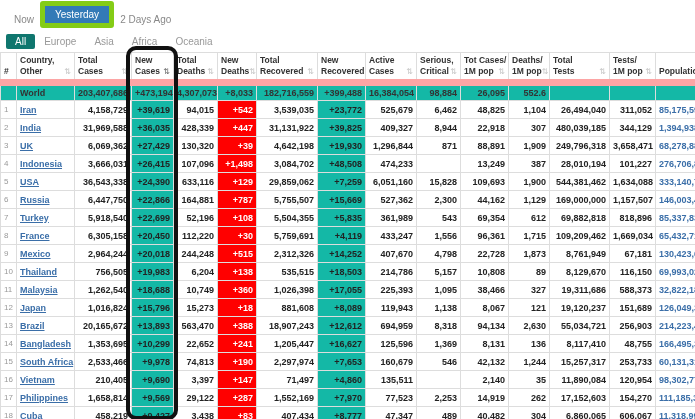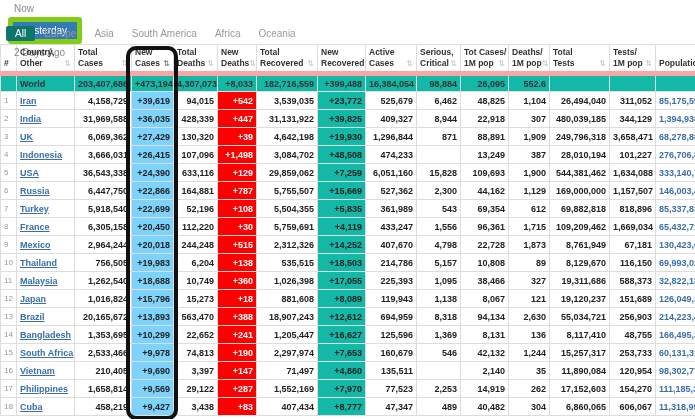--- a/index.html
+++ b/index.html
@@ -1,50 +1,50 @@
 <!DOCTYPE html>
 <html><head>
 <meta charset="utf-8">
 <style>
   html,body{margin:0;padding:0;}
   body{
     width:695px;height:419px;overflow:hidden;background:#fff;
     font-family:"Liberation Sans",sans-serif;position:relative;
   }
   
-  .toolbar{display:flex;align-items:flex-start;padding:0 8px 3px 8px;height:20px;flex-direction:column;}
+  .toolbar{display:flex;align-items:flex-end;padding:8px 8px 3px 8px;height:20px;}
   .txtbtn{font-size:10px;color:#888;padding:3px 6px;cursor:pointer;}
   .bluebtn{font-size:10px;color:#fff;background:#337ab7;border:5px solid #84cc16;
     border-radius:3px;padding:3px 10px;cursor:pointer;}
   .colsbtn{font-size:10px;color:#444;background:#f0f0f0;border:1px solid #ccc;
     border-radius:3px;padding:3px 9px;margin-left:14px;cursor:pointer;}
   .colsbtn .caret{font-size:8px;color:#555;margin-left:3px;}
   .searchwrap{margin-left:70px;display:flex;align-items:center;}
   .searchwrap label{font-size:10px;color:#666;margin-right:5px;}
   .searchwrap input{width:92px;height:14px;border:1px solid #ccc;border-radius:3px;
     font-size:10px;padding:1px 4px;outline:none;}
   
   .tabs{display:flex;align-items:center;padding:2px 6px 3px 6px;height:16px;}
   .tab{font-size:10px;color:#999;padding:2px 9px;cursor:pointer;white-space:nowrap;}
   .tab.active{background:#0f766e;color:#fff;border-radius:2px;}
   
   table{border-collapse:collapse;table-layout:fixed;width:695px;font-size:9px;}
   th,td{border:1px solid #ddd;padding:1px 3px;overflow:hidden;white-space:nowrap;}
   thead th{vertical-align:bottom;text-align:left;font-weight:700;color:#333;
-    font-size:8.5px;background:#fff;padding:2px 3px;border-bottom:5px solid #fca5a5;cursor:pointer;}
+    font-size:8.5px;background:#fff;padding:2px 3px;border-bottom:7px solid #fca5a5;cursor:pointer;}
   thead .l1{line-height:11px;min-height:11px;}
   thead .l2{line-height:11px;display:flex;justify-content:space-between;align-items:flex-end;}
   .sort{color:#c4c4c4;font-size:8px;font-weight:400;}
   .sort.active{color:#666;}
   tbody tr{height:18px;}
   td.num{text-align:right;font-weight:700;color:#222;}
   td.rank{color:#999;font-weight:400;font-size:8px;text-align:left;}
   td.country{text-align:left;font-weight:700;color:#222;}
   .clink{color:#3a6ea8;text-decoration:underline;cursor:pointer;}
-  td.c3{background:#7dd3fc;}
+  td.c3{background:#14b8a6;}
   td.c5{background:#ff0000;color:#fff;}
   td.c7{background:#14b8a6;}
   td.c14{color:#3a6ea8;cursor:pointer;}
   tr.world td{background:#14b8a6;color:#333;}
   tr.world td.c5{color:#333;}
   tr.world td.c14{color:#333;}
   
   #hl{position:absolute;border:4px solid #111;border-radius:10px;pointer-events:none;}
 </style>
 </head>
@@ -53,21 +53,20 @@
 <div class="toolbar">
   <span class="txtbtn">Now</span>
   <span class="bluebtn">Yesterday</span>
   <span class="txtbtn">2 Days Ago</span>
 </div>
 
 <div class="tabs">
     <span class="tab active">All</span>
     <span class="tab">Europe</span>
     <span class="tab">Asia</span>
-    <span class="tab">South America</span>
     <span class="tab">Africa</span>
     <span class="tab">Oceania</span>
   </div>
 
 <table>
   <colgroup id="cols">
       <col style="width: 16px;">
       <col style="width: 58px;">
       <col style="width: 57px;">
       <col style="width: 42px;">

